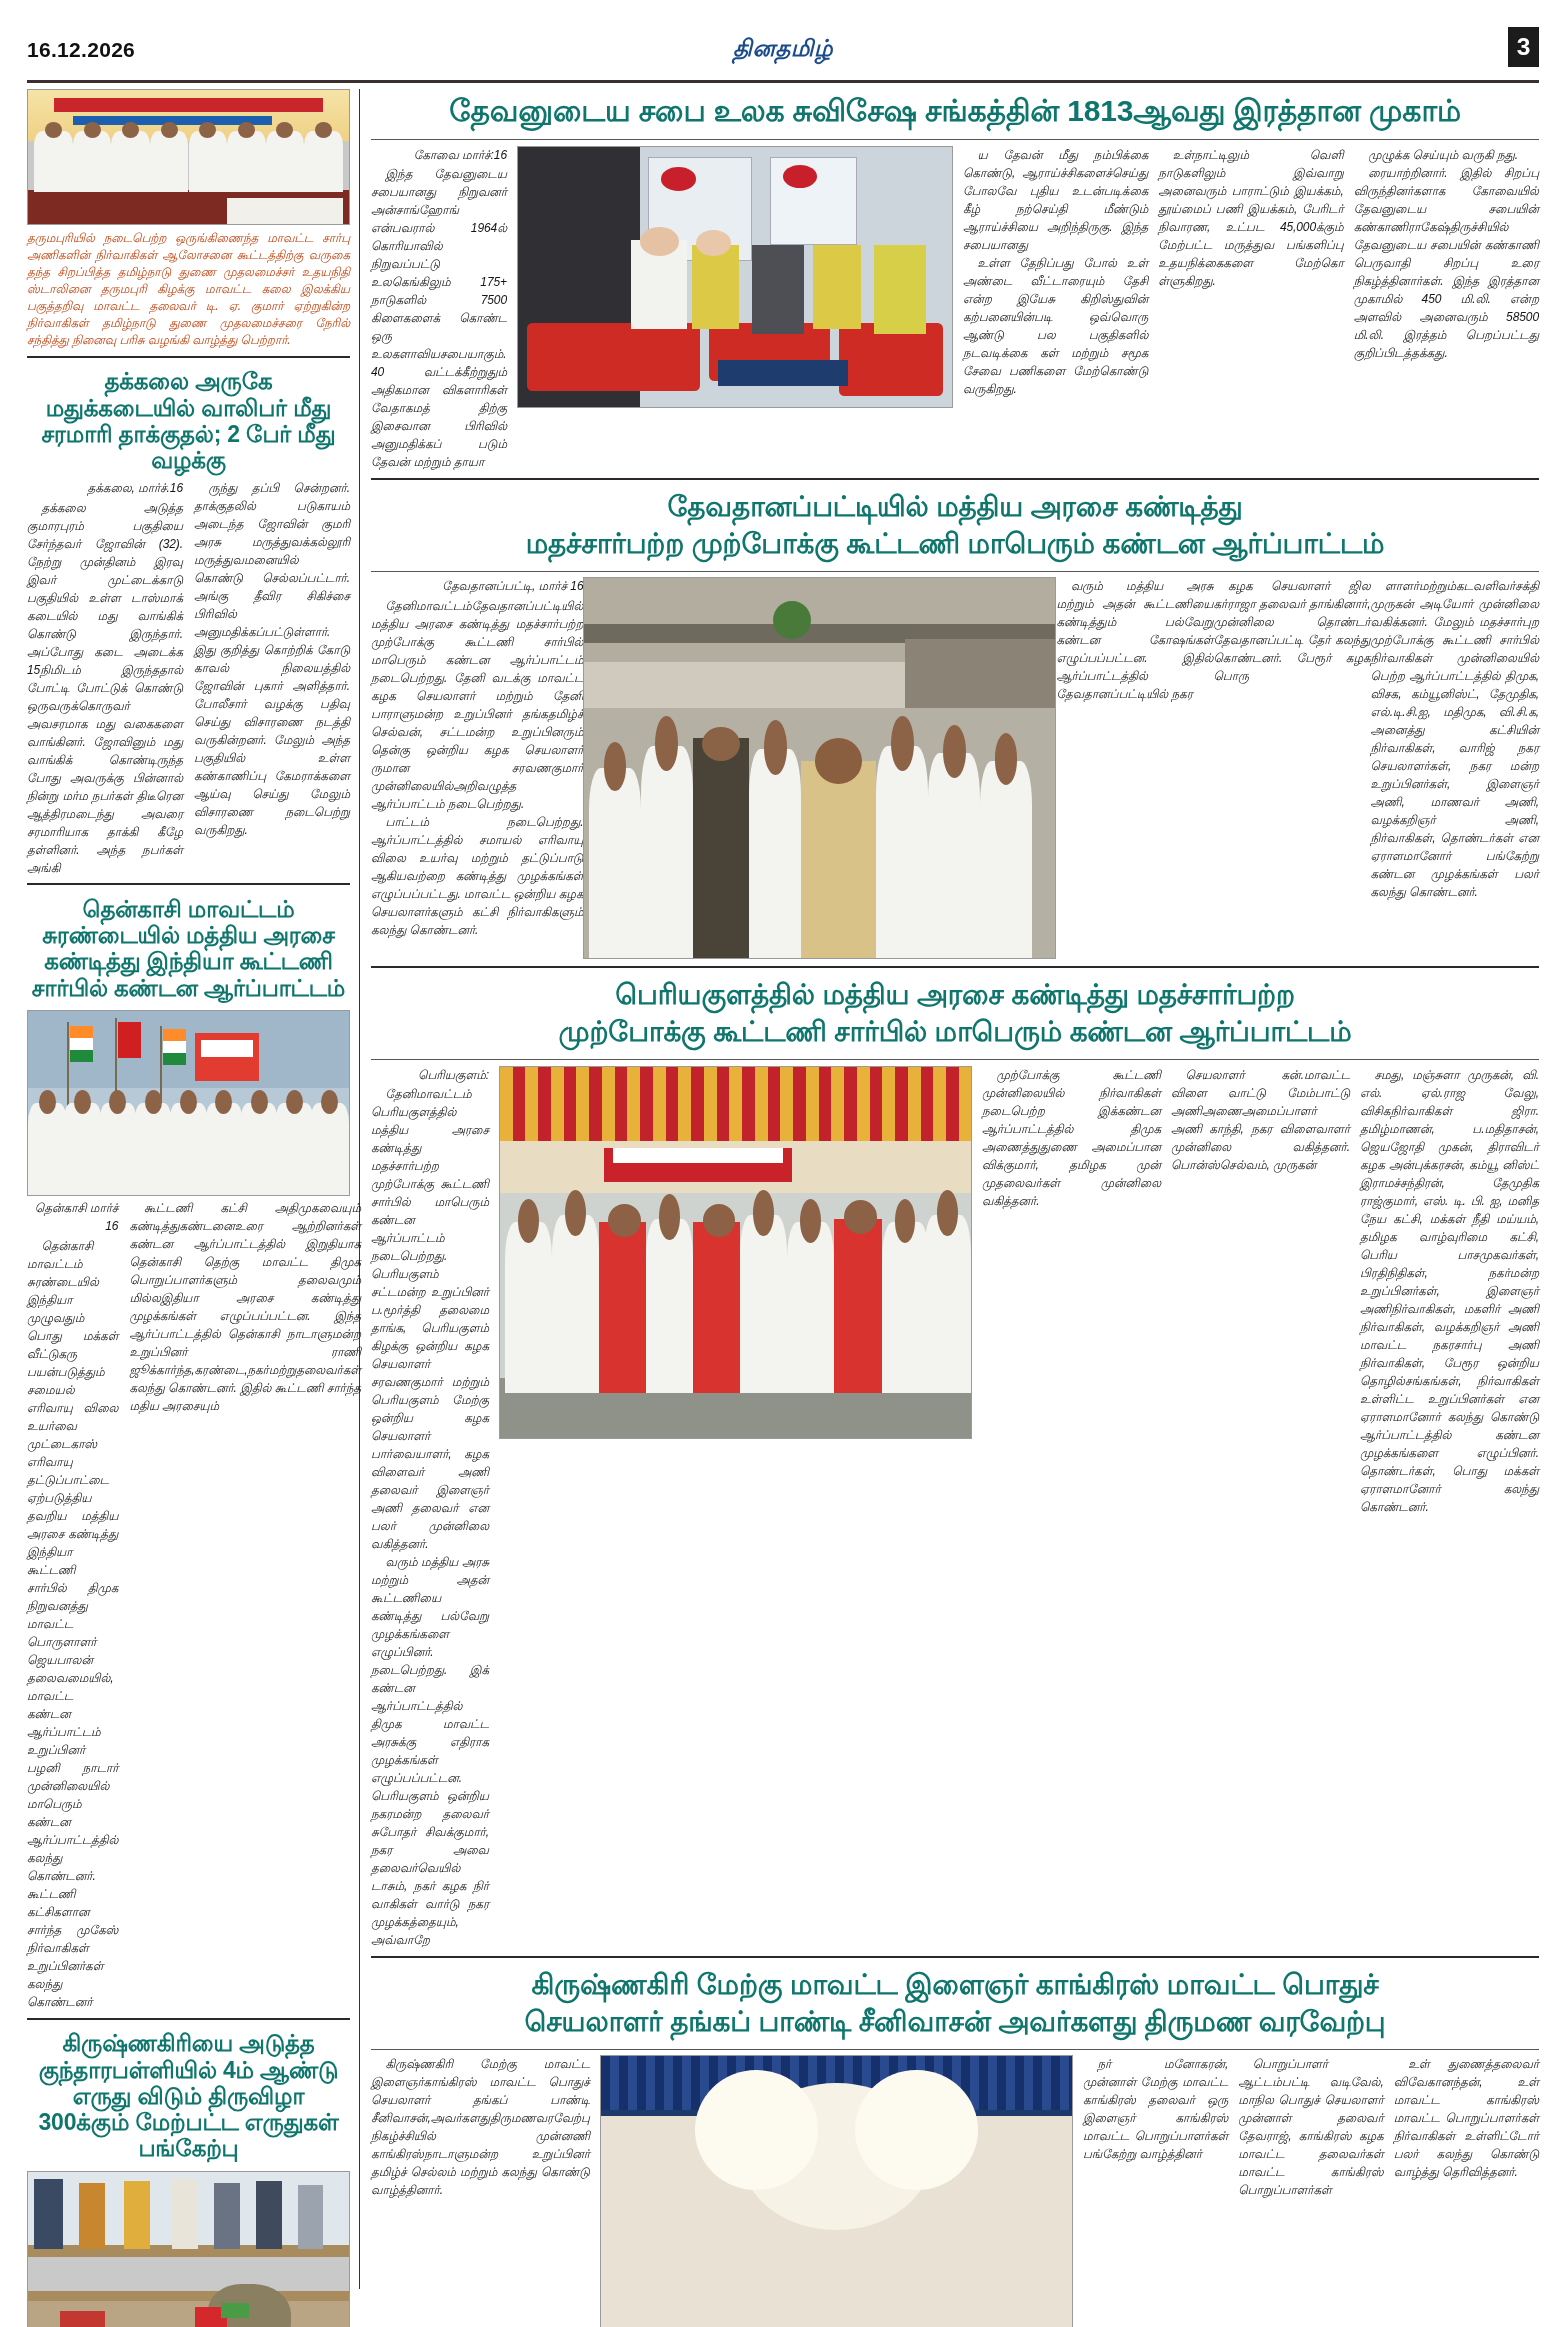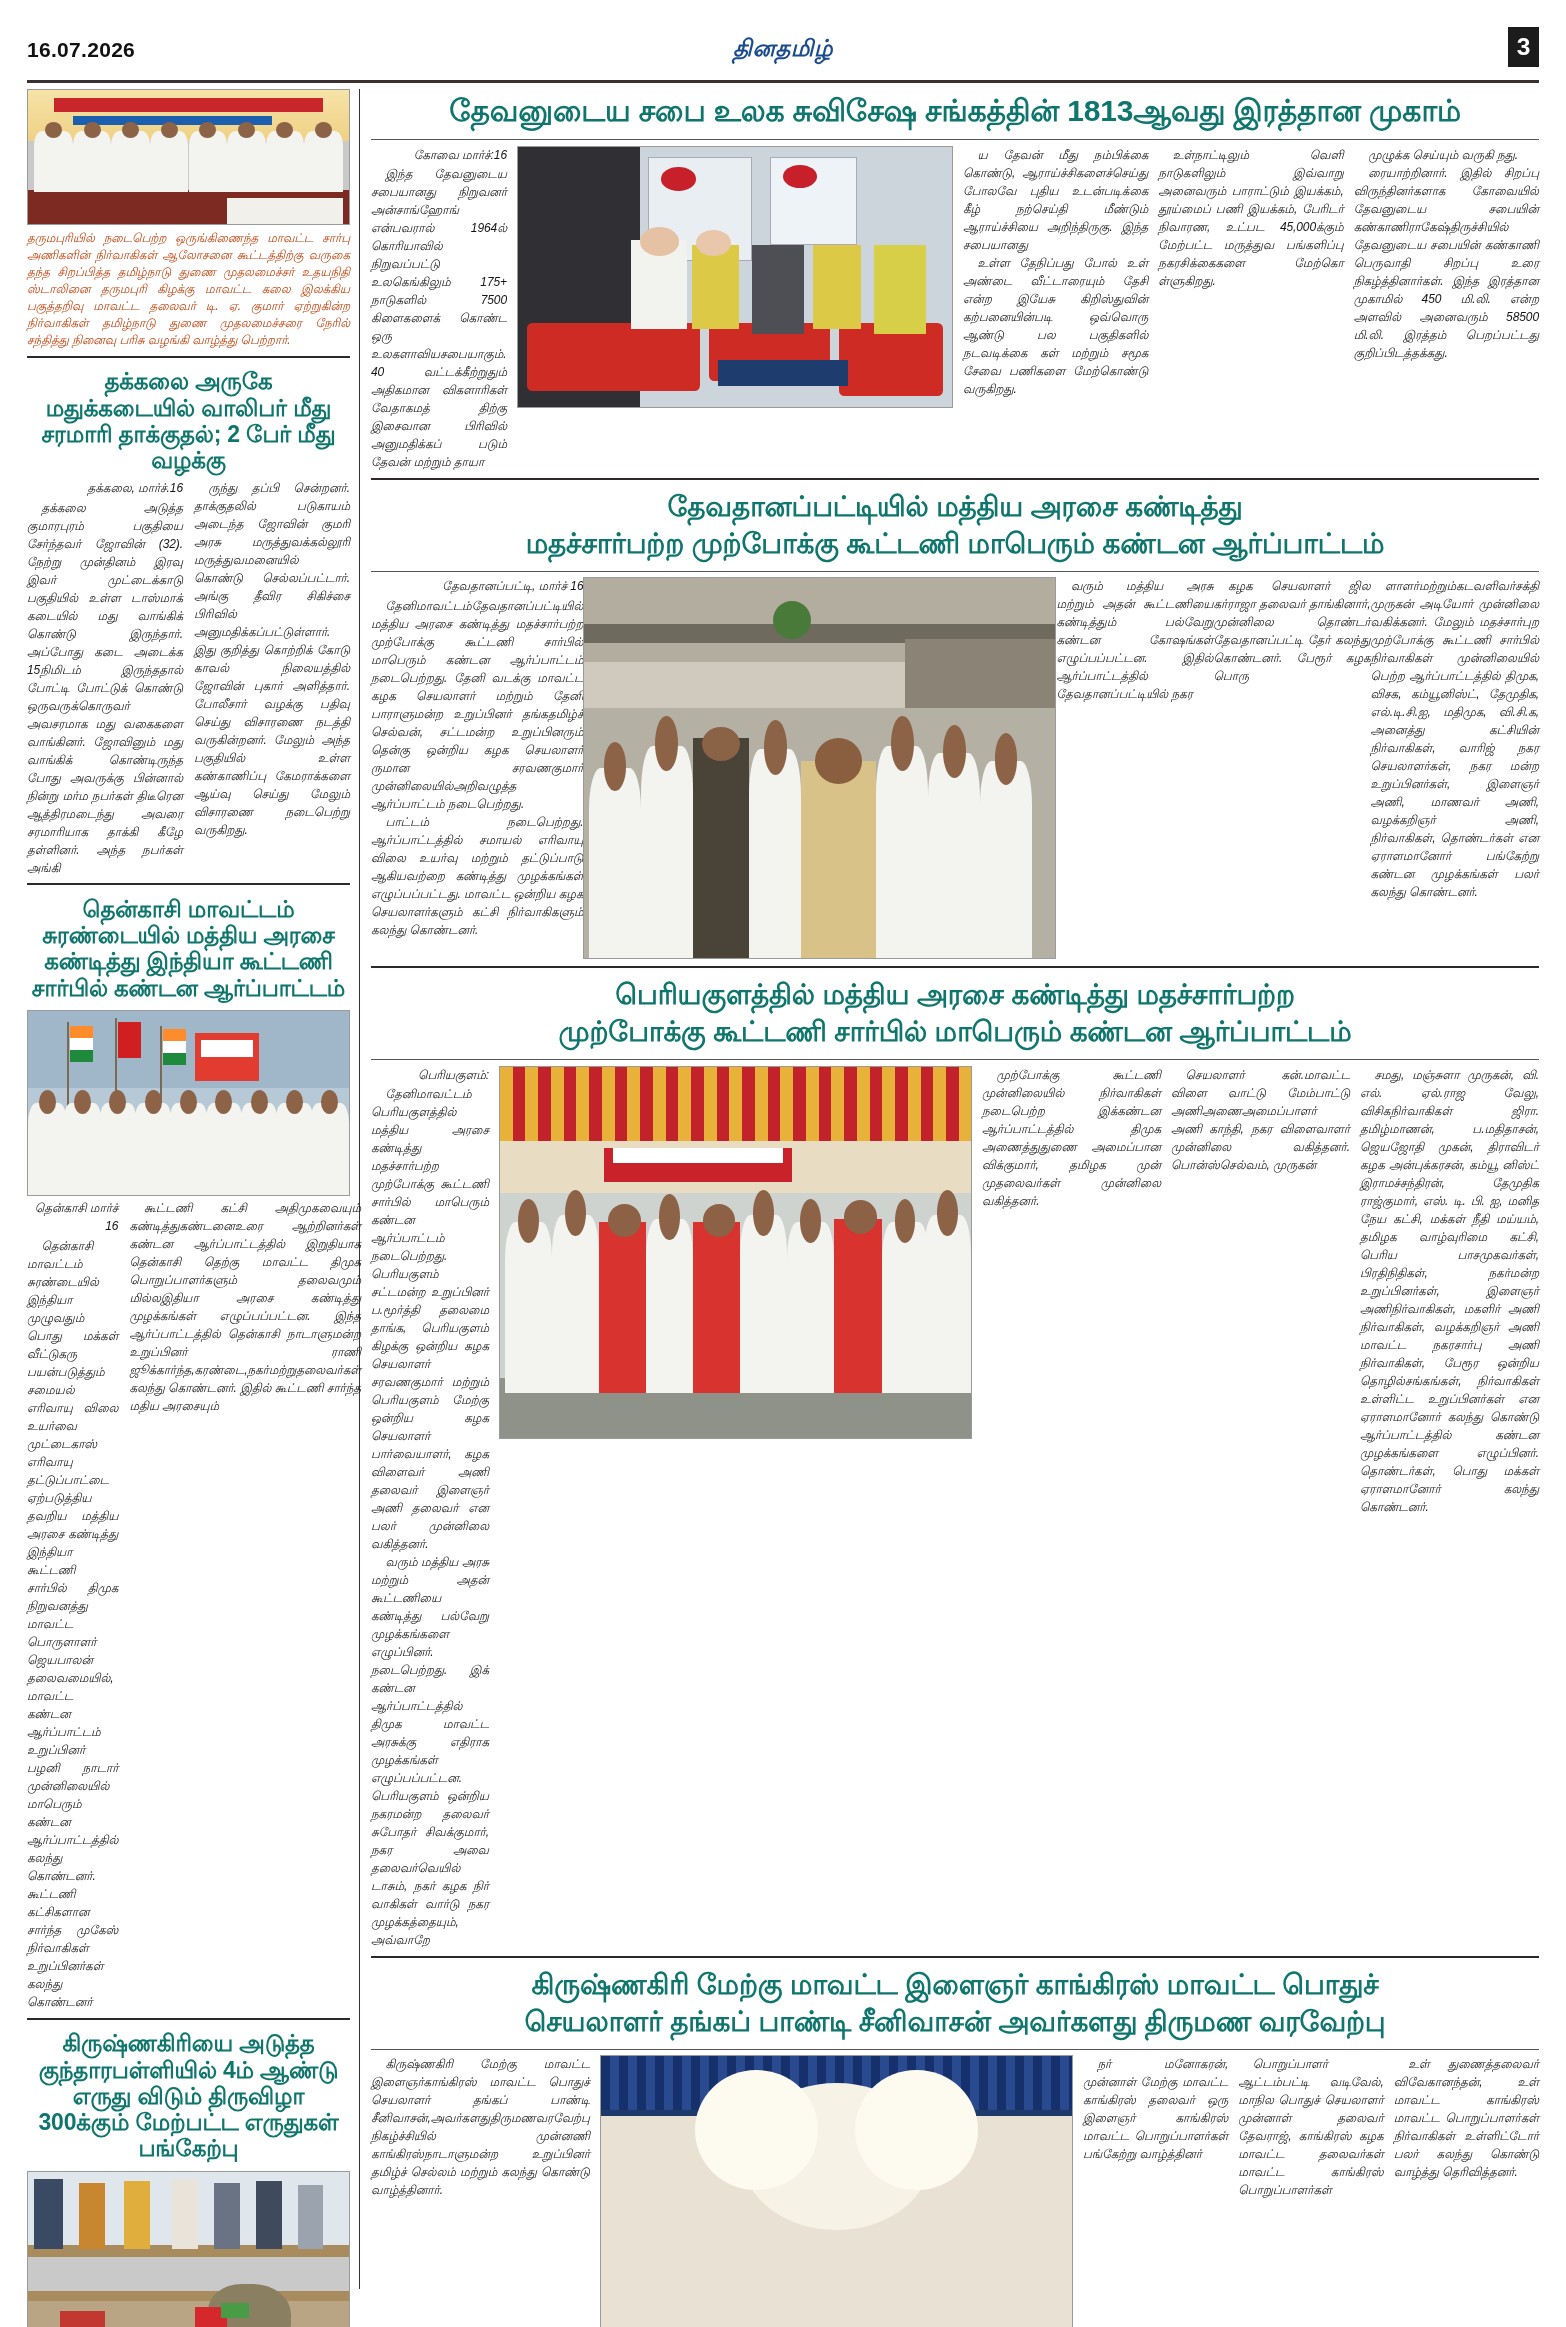--- a/index.html
+++ b/index.html
@@ -121,21 +121,21 @@
   .flag.tri { background:linear-gradient(180deg,#ff8b2b 0 33%,#ffffff 33% 66%,#1f8a3c 66% 100%); }
   .flag.red { background:#cf1f20; }
   .pole { position:absolute; width:2.7px; background:#7a6a50; }
 </style>
 </head>
 <body>
 
 <div class="page">
 
   <div class="masthead">
-    <div class="mast-date">16.07.2026</div>
+    <div class="mast-date">16.12.2026</div>
     <div class="mast-title">தினதமிழ்</div>
     <div class="mast-page">3</div>
   </div>
   <div class="rule-thick"></div>
 
   <div class="body-grid">
 
     <div class="col-left">
 
       <div class="art">
@@ -281,21 +281,21 @@
             </div>
           </div>
           <div class="fcol">
             <div class="bodytext">
               <p>ய தேவன் மீது நம்பிக்கை கொண்டு, ஆராய்ச்சிகளைச்செய்து போலவே புதிய உடன்படிக்கை கீழ் நற்செய்தி மீண்டும் ஆராய்ச்சியை அறிந்திருகு. இந்த சபையானது</p>
               <p>உள்ள தேநிப்பது போல் உள் அண்டை வீட்டாரையும் தேசி என்ற இயேசு கிறிஸ்துவின் கற்பனையின்படி ஒவ்வொரு ஆண்டு பல பகுதிகளில் நடவடிக்கை கள் மற்றும் சமூக சேவை பணிகளை மேற்கொண்டு வருகிறது.</p>
             </div>
           </div>
           <div class="fcol">
             <div class="bodytext">
-              <p>உள்நாட்டிலும் வெளி நாடுகளிலும் இவ்வாறு அனைவரும் பாராட்டும் இயக்கம், தூய்மைப் பணி இயக்கம், பேரிடர் நிவாரண, உட்பட 45,000க்கும் மேற்பட்ட மருத்துவ பங்களிப்பு நகரசிக்கைகளை மேற்கொ ள்ளுகிறது.</p>
+              <p>உள்நாட்டிலும் வெளி நாடுகளிலும் இவ்வாறு அனைவரும் பாராட்டும் இயக்கம், தூய்மைப் பணி இயக்கம், பேரிடர் நிவாரண, உட்பட 45,000க்கும் மேற்பட்ட மருத்துவ பங்களிப்பு உதயநிக்கைகளை மேற்கொ ள்ளுகிறது.</p>
             </div>
           </div>
           <div class="fcol">
             <div class="bodytext">
               <p>முழுக்க செய்யும் வருகி நது.</p>
               <p>ரையாற்றினார். இதில் சிறப்பு விருந்தினர்களாக கோவையில் தேவனுடைய சபையின் கண்காணிராகேஷ்திருச்சியில் தேவனுடைய சபையின் கண்காணி பெருவாதி சிறப்பு உரை நிகழ்த்தினார்கள். இந்த இரத்தான முகாமில் 450 மி.லி. என்ற அளவில் அனைவரும் 58500 மி.லி. இரத்தம் பெறப்பட்டது குறிப்பிடத்தக்கது.</p>
             </div>
           </div>
         </div>
       </div>

